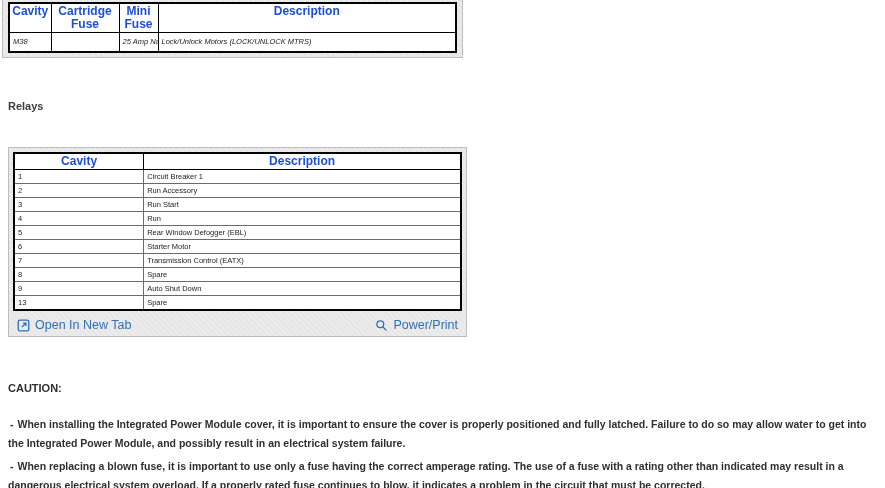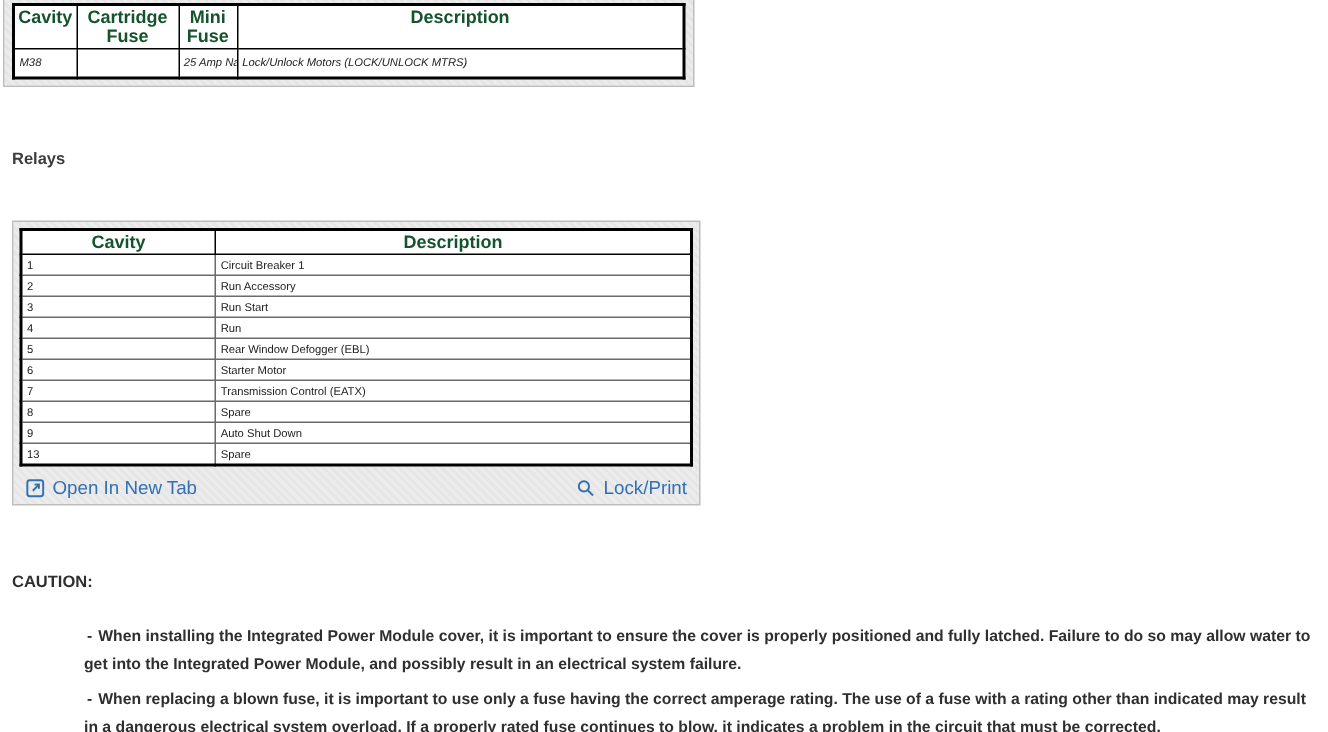--- a/index.html
+++ b/index.html
@@ -36,21 +36,21 @@
     border-collapse: collapse;
     background: #fff;
     border: 2px solid #000;
     table-layout: fixed;
   }
   table.doc-table th {
     font-size: 12px;
     font-weight: bold;
     text-align: center;
     vertical-align: top;
-    color: #14532d;
+    color: #1d4ed8;
     border: 1px solid #000;
     line-height: 13px;
     padding: 1px 2px;
   }
   table.doc-table td {
     font-size: 7.5px;
     color: #222;
     text-align: left;
     vertical-align: middle;
     padding: 1px 3px;
@@ -102,21 +102,20 @@
   }
   .caution-label {
     font-size: 11px;
     line-height: 15px;
     margin-bottom: 19px;
   }
   .caution-item {
     font-size: 10.5px;
     line-height: 19px;
     margin-bottom: 4px;
-    margin-left: 48px;
   }
   .caution-item .bullet { margin: 0 4px 0 2px; }
 </style>
 </head>
 <body>
 
 <div class="widget widget-top">
   <table class="doc-table fuse-table">
     <colgroup>
       <col style="width:42px">
@@ -213,21 +212,21 @@
       </span>
       <span>Open In New Tab</span>
     </a>
     <a class="footer-link">
       <span class="icon">
         <svg width="13" height="13" viewBox="0 0 16 16" fill="none" stroke="#3270b3" stroke-width="1.6">
           <circle cx="6.5" cy="6.5" r="4.2"></circle>
           <path d="M9.8 9.8 L14 14"></path>
         </svg>
       </span>
-      <span>Lock/Print</span>
+      <span>Power/Print</span>
     </a>
   </div>
 </div>
 
 <div class="caution">
   <div class="caution-label">CAUTION:</div>
   <p class="caution-item"><span class="bullet">-</span><span>When installing the Integrated Power Module cover, it is important to ensure the cover is properly positioned and fully latched. Failure to do so may allow water to get into the Integrated Power Module, and possibly result in an electrical system failure.</span></p>
   <p class="caution-item"><span class="bullet">-</span><span>When replacing a blown fuse, it is important to use only a fuse having the correct amperage rating. The use of a fuse with a rating other than indicated may result in a dangerous electrical system overload. If a properly rated fuse continues to blow, it indicates a problem in the circuit that must be corrected.</span></p>
 </div>
 

